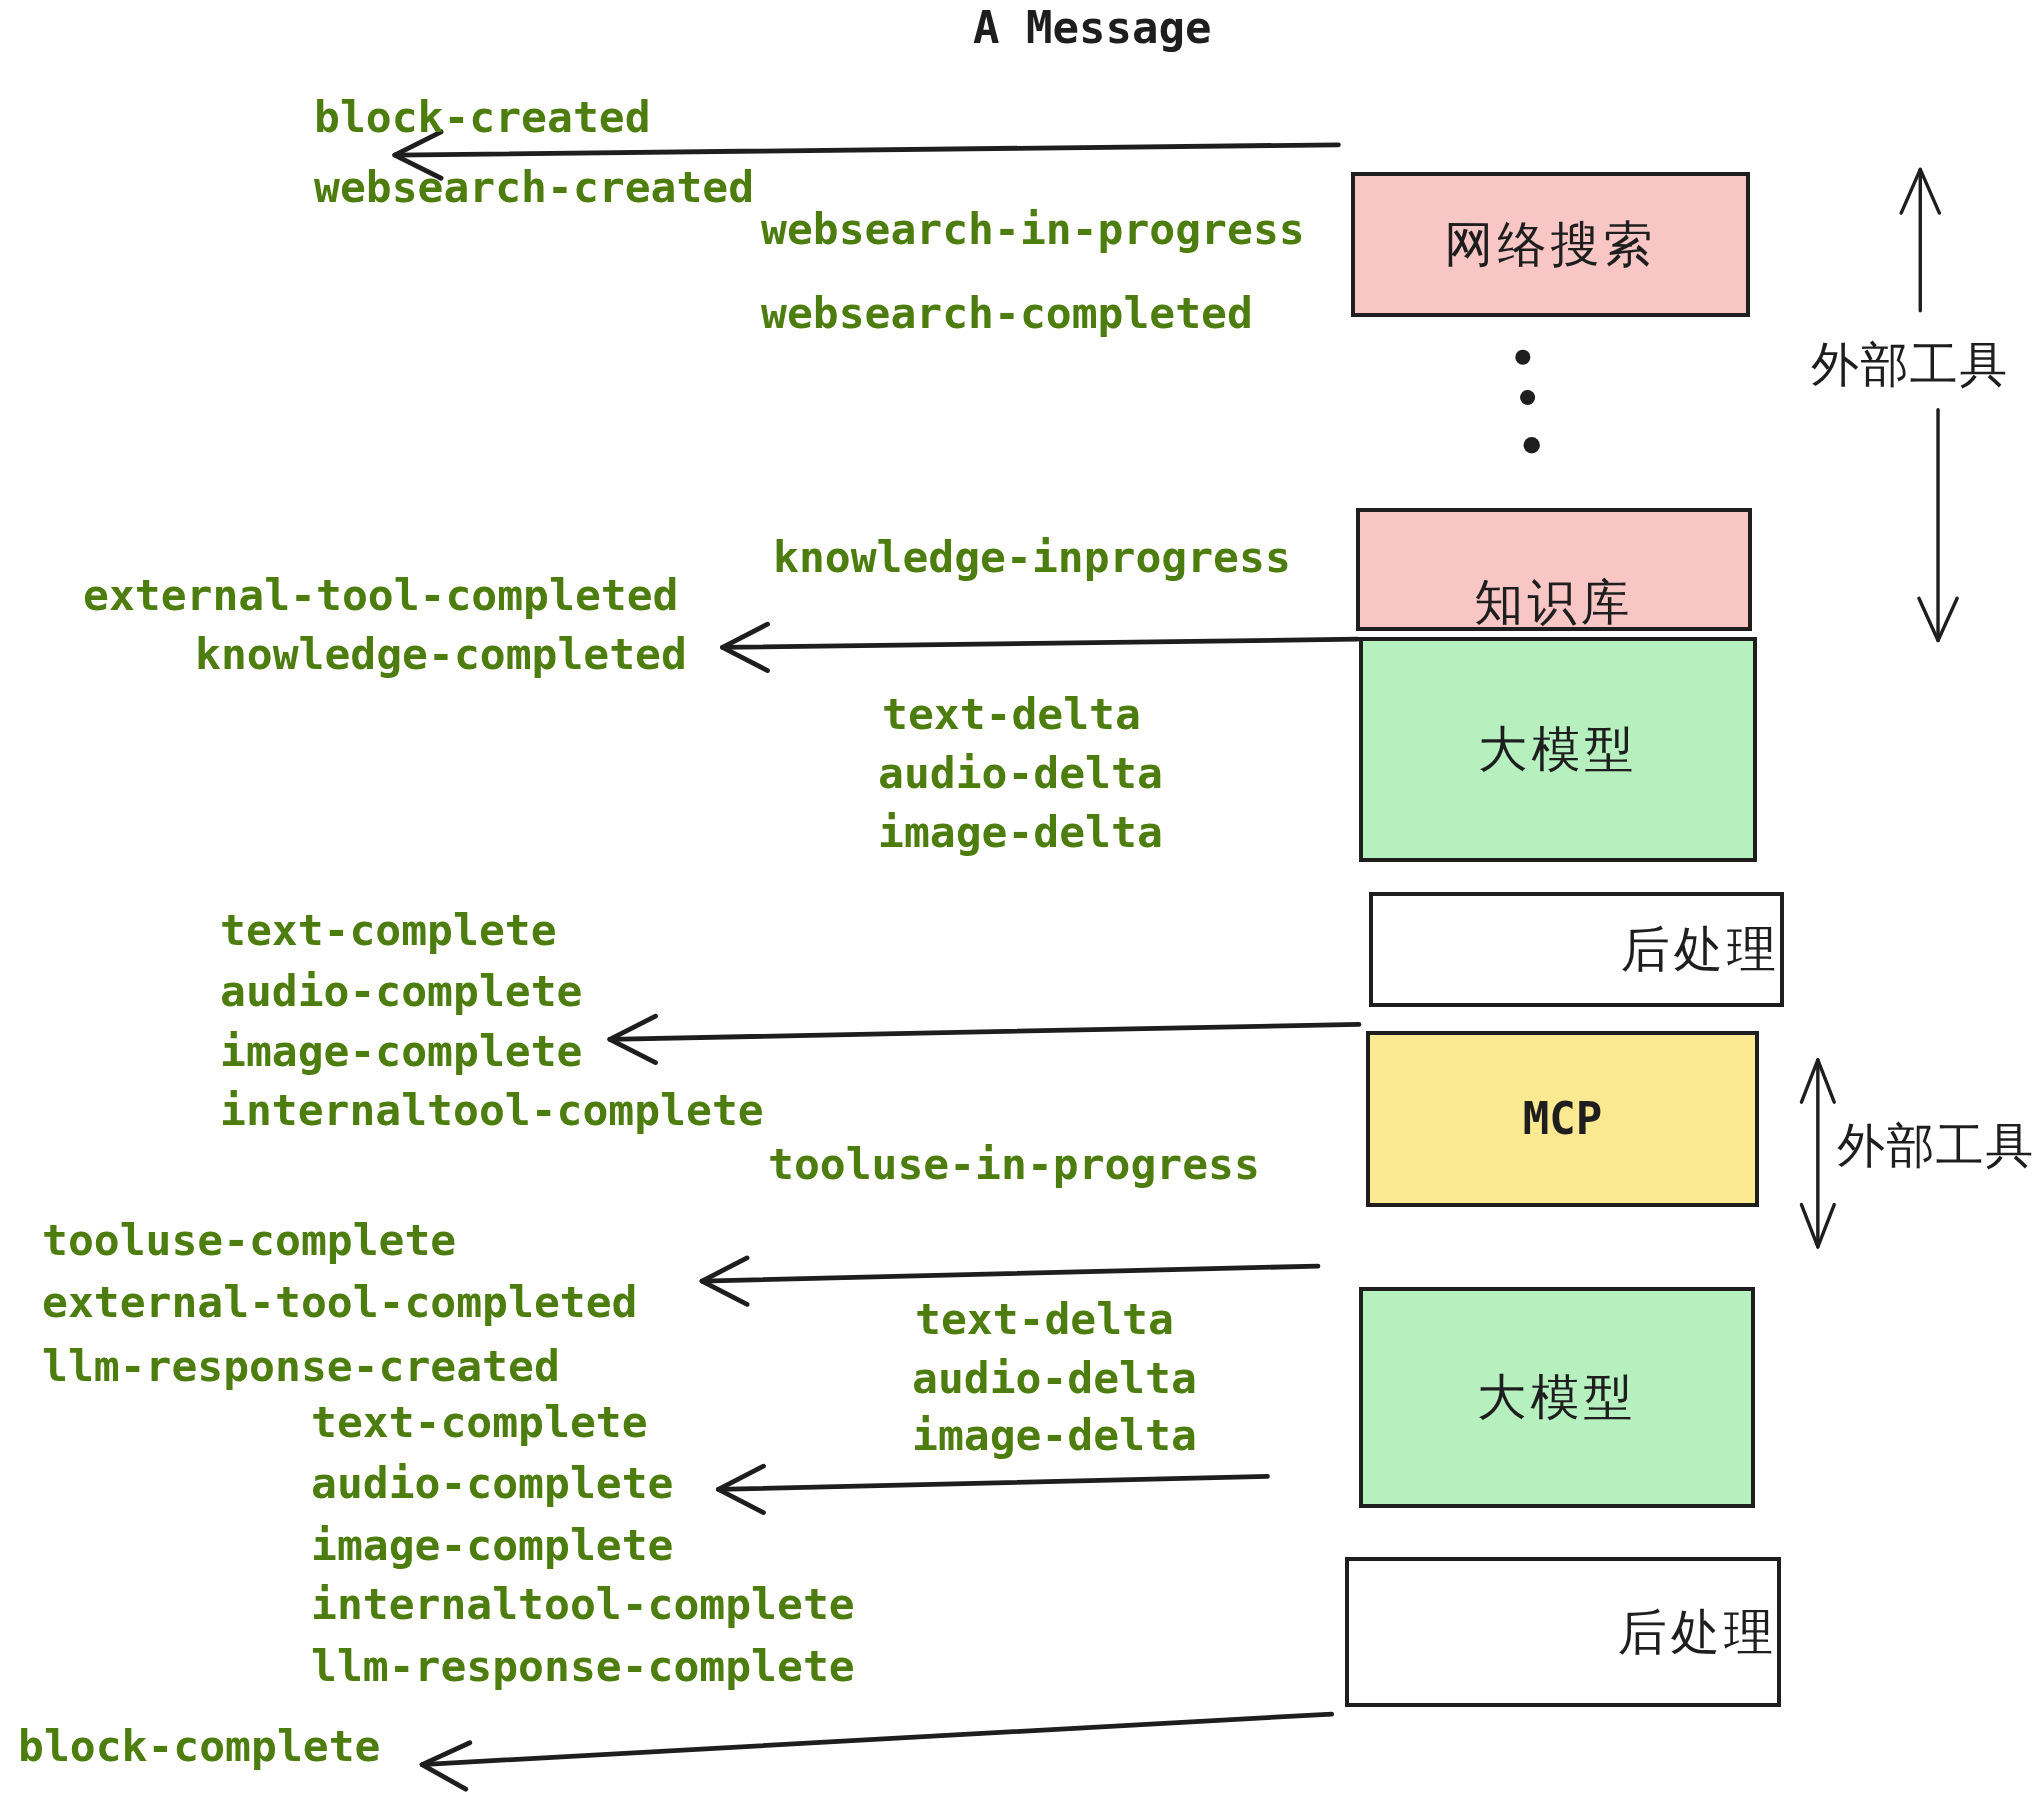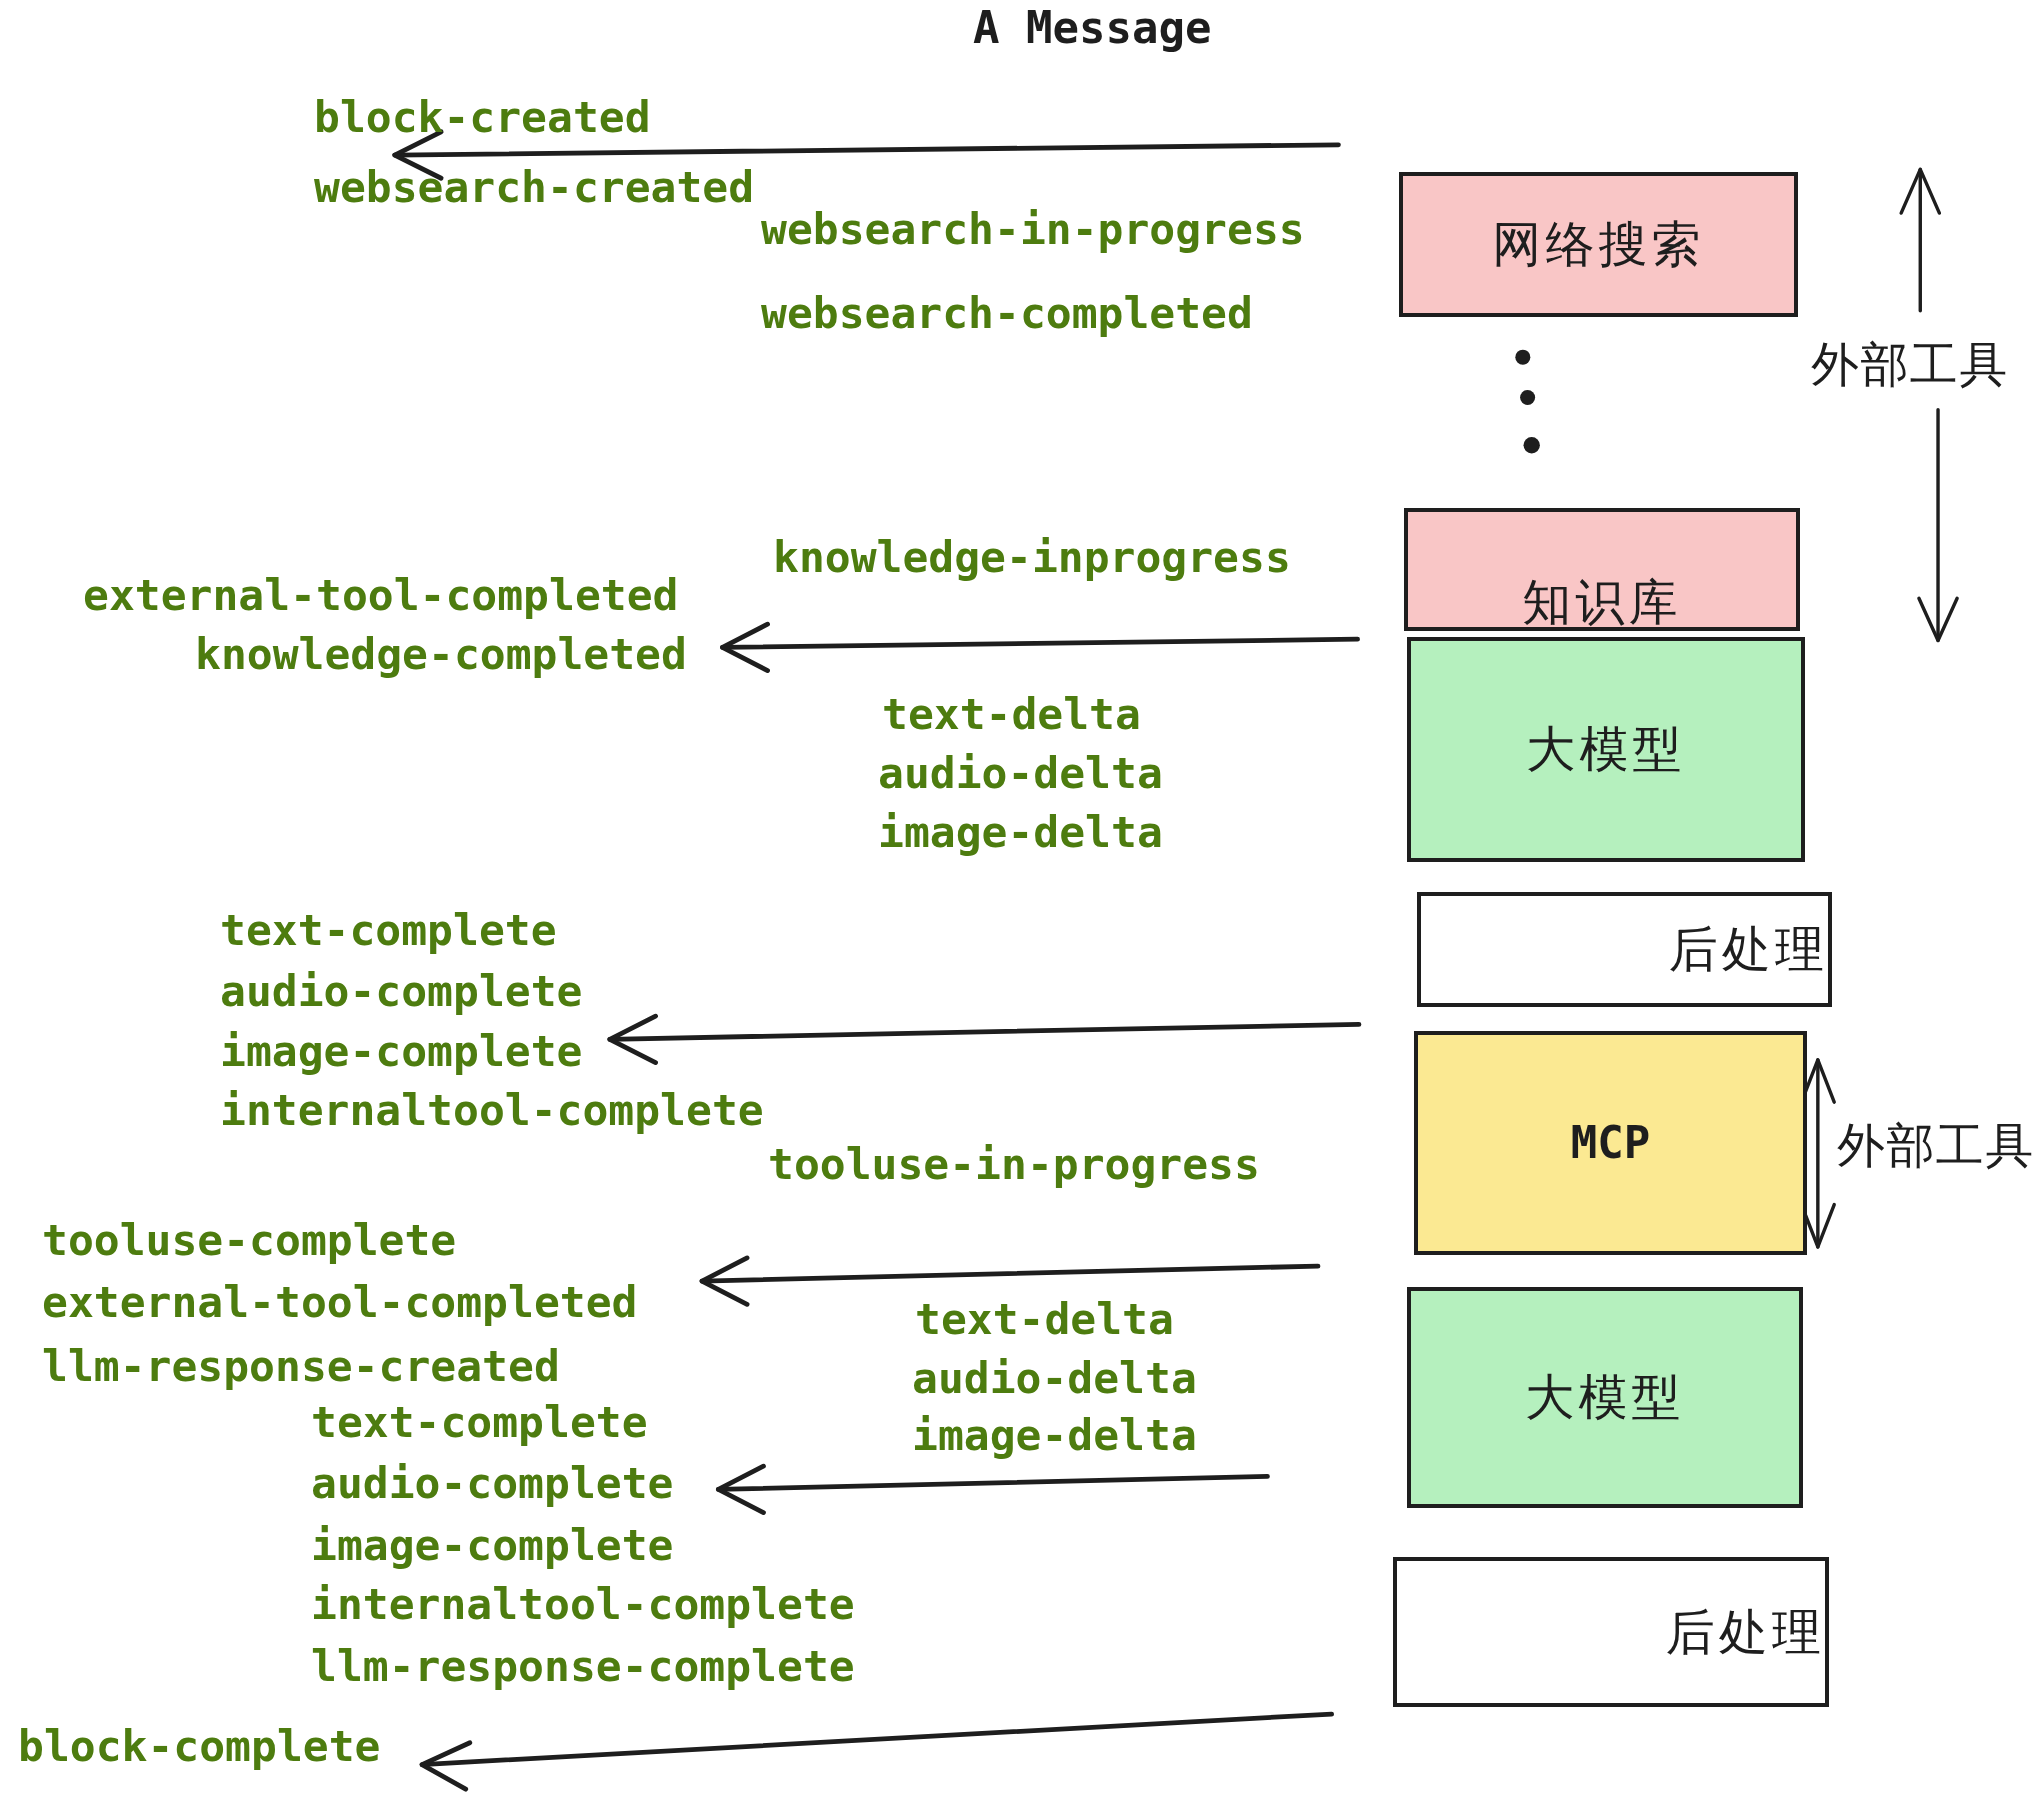--- a/index.html
+++ b/index.html
@@ -19,21 +19,20 @@
   .ev{
     position:absolute;
     font:bold 43px/1.1 "DejaVu Sans Mono","Liberation Mono",monospace;
     color:#4d7c0f;white-space:nowrap;
   }
   .box{
     position:absolute;
     border:4.8px solid #1e1e1e;
     display:flex;align-items:center;justify-content:center;
     box-sizing:border-box;
-    margin-left:48px;
   }
   .box.thin{border-width:4.1px;justify-content:flex-end;}
   .cjk{
     font:49px/1 "DejaVu Sans","Liberation Sans",sans-serif;
     color:#1e1e1e;white-space:nowrap;letter-spacing:4.1px;
   }
   .latin{
     font:bold 44px/1 "DejaVu Sans Mono","Liberation Mono",monospace;
     color:#1e1e1e;white-space:nowrap;
   }
@@ -149,21 +148,21 @@
   </div>
 
   <div class="box" style="left: 1359px; top: 637px; width: 398px; height: 225px; background-color: rgb(181, 240, 190);">
     <span class="cjk">大模型</span>
   </div>
 
   <div class="box thin" style="left: 1369px; top: 892px; width: 415px; height: 115px; background-color: rgb(255, 255, 255);">
     <span class="cjk">后处理</span>
   </div>
 
-  <div class="box" style="left: 1366px; top: 1031px; width: 393px; height: 224px; background-color: rgb(251, 233, 146);">
+  <div class="box" style="left: 1366px; top: 1031px; width: 393px; height: 176px; background-color: rgb(251, 233, 146);">
     <span class="latin">MCP</span>
   </div>
 
   <div class="box" style="left: 1359px; top: 1287px; width: 396px; height: 221px; background-color: rgb(181, 240, 190);">
     <span class="cjk">大模型</span>
   </div>
 
   <div class="box thin" style="left: 1345px; top: 1557px; width: 436px; height: 150px; background-color: rgb(255, 255, 255);">
     <span class="cjk">后处理</span>
   </div>

